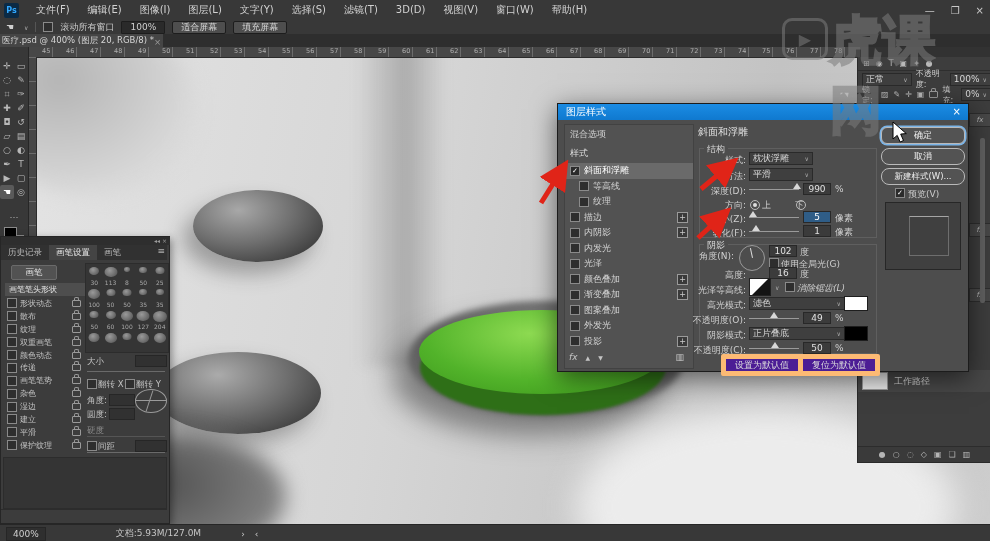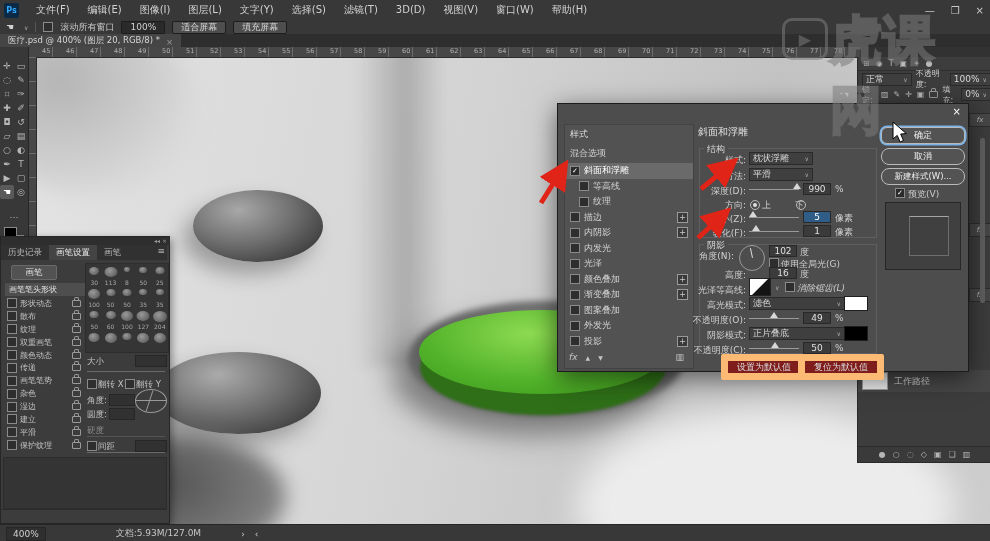--- a/index.html
+++ b/index.html
@@ -10,21 +10,21 @@
   .row{display:flex;align-items:center;}
   
   #menubar{left:0;top:0;width:990px;height:20px;background:#383838;border-bottom:1px solid #262626;display:flex;align-items:center;gap:0;}
   #ps-logo{width:15px;height:15px;margin:0 8px 0 4px;background:#0b2a45;color:#31a8ff;font-size:8px;font-weight:bold;display:flex;align-items:center;justify-content:center;border-radius:2px;}
   .menu-item{padding:12px 9px;font-size:10px;color:#d2d2d2;line-height:20px;}
   #win-controls{position:absolute;right:6px;top:0;height:20px;display:flex;gap:16px;align-items:center;color:#c8c8c8;font-size:10px;}
   #optionsbar{left:0;top:20px;width:990px;height:14px;background:#383838;border-bottom:1px solid #262626;display:flex;align-items:center;gap:7px;padding-left:6px;}
   .opt-chip{background:#2a2a2a;border:1px solid #1d1d1d;color:#cfcfcf;padding:0 8px;height:11px;line-height:11px;border-radius:1px;}
   .opt-btn{background:#4e4e4e;border:1px solid #1d1d1d;color:#d8d8d8;padding:0 8px;height:11px;line-height:11px;border-radius:2px;}
   #tabbar{left:0;top:34px;width:990px;height:13px;background:#2e2e2e;}
-  #doc-tab{position:absolute;left:0;top:0;height:13px;background:#454545;color:#d6d6d6;padding:0 8px;display:flex;gap:6px;align-items:flex-end;font-size:8.5px;}
+  #doc-tab{position:absolute;left:0;top:0;height:13px;background:#454545;color:#d6d6d6;padding:0 2px;display:flex;gap:0;align-items:flex-end;font-size:8.5px;}
   
   #hruler{left:28px;top:47px;width:832px;height:10px;background:#474747;border-bottom:1px solid #2b2b2b;
     background-image:repeating-linear-gradient(90deg,#6c6c6c 0 1px,transparent 1px 24px);}
   .ruler-num{position:absolute;top:0px;font-size:6.5px;color:#b0b0b0;}
   #vruler{left:28px;top:57px;width:8px;height:467px;background:#474747;border-right:1px solid #2b2b2b;
     background-image:repeating-linear-gradient(180deg,#6c6c6c 0 1px,transparent 1px 24px);}
   #ruler-corner{left:28px;top:47px;width:8px;height:10px;background:#474747;}
   
   #toolbar{left:0;top:47px;width:28px;height:189px;background:#383838;border-right:1px solid #262626;}
   #tools{display:flex;flex-wrap:wrap;width:28px;padding-top:12px;}
@@ -86,21 +86,21 @@
   .grp{position:absolute;border:1px solid #5f5f5f;}
   .grp-label{position:absolute;left:4px;top:-6px;background:#4d4d4d;padding:0 3px;color:#d8d8d8;}
   .flabel{position:absolute;text-align:right;color:#cfcfcf;}
   .vbox{position:absolute;background:#3b3b3b;border:1px solid #282828;color:#e0e0e0;text-align:center;height:10px;line-height:10px;}
   .vbox.hl{background:#2f5d87;color:#fff;}
   .track{position:absolute;height:1px;background:#9a9a9a;}
   .thumb{position:absolute;top:-6px;width:0;height:0;border-left:4px solid transparent;border-right:4px solid transparent;border-bottom:6px solid #d8d8d8;}
   .unit{position:absolute;color:#cfcfcf;}
   .radio{display:inline-block;width:8px;height:8px;border:1px solid #bbb;border-radius:50%;position:relative;vertical-align:middle;}
   .radio.on:after{content:"";position:absolute;left:2px;top:2px;width:4px;height:4px;background:#ddd;border-radius:50%;}
-  .btn-d{position:absolute;background:#7f1d1d;border:7px solid #fdba74;border-radius:2px;color:#ddd;text-align:center;height:12px;line-height:12px;}
+  .btn-d{position:absolute;background:#4c1d95;border:5px solid #fdba74;border-radius:2px;color:#ddd;text-align:center;height:12px;line-height:12px;}
   .btn-r{position:absolute;left:323px;width:82px;height:15px;background:#535353;border:1px solid #b9b9b9;border-radius:8px;color:#eee;text-align:center;line-height:15px;}
   .btn-r.focus{box-shadow:0 0 0 1.5px #7ab4e8;border-radius:6px;}
   #dlg-preview{position:absolute;left:327px;top:98px;width:74px;height:66px;background:#404040;border:1px solid #272727;}
   #dlg-preview-sq{position:absolute;left:23px;top:13px;width:38px;height:38px;border:1px solid #6e6e6e;border-top-color:#a5a5a5;}
   #overlay{position:absolute;left:0;top:0;width:990px;height:541px;z-index:7;pointer-events:none;}
   
   #statusbar{left:0;top:524px;width:990px;height:17px;background:#383838;border-top:1px solid #262626;display:flex;align-items:center;gap:10px;z-index:5;}
   #status-zoom{background:#2f2f2f;border:1px solid #262626;padding:0 6px;height:12px;line-height:12px;margin-left:6px;color:#cfcfcf;}
   .rstrip-chip{position:absolute;width:20px;height:12px;background:#474747;border:1px solid #2d2d2d;color:#bbb;font-size:7px;font-style:italic;text-align:center;line-height:12px;}
 </style>
@@ -286,26 +286,27 @@
         <span style="font-size: 8px;">○</span>
         <span style="font-size: 8px;">◌</span>
         <span style="font-size: 8px;">◇</span>
         <span style="font-size: 8px;">▣</span>
         <span style="font-size: 8px;">❏</span>
         <span style="font-size: 8px;">▥</span>
       </div>
   </div>
 
   <div id="dialog" class="abs">
+    <div id="dlg-title">图层样式</div>
     <div id="dlg-close">×</div>
 
     
     <div id="style-col">
+      <div id="blend-opt">混合选项</div>
       <div id="style-header">样式</div>
-      <div id="blend-opt">混合选项</div>
       <div id="style-list">
           <div class="style-row sel">
             <span class="cb on">✓</span>
             <span>斜面和浮雕</span>
           </div>
           <div class="style-row ind">
             <span class="cb"></span>
             <span>等高线</span>
           </div>
           <div class="style-row ind">

